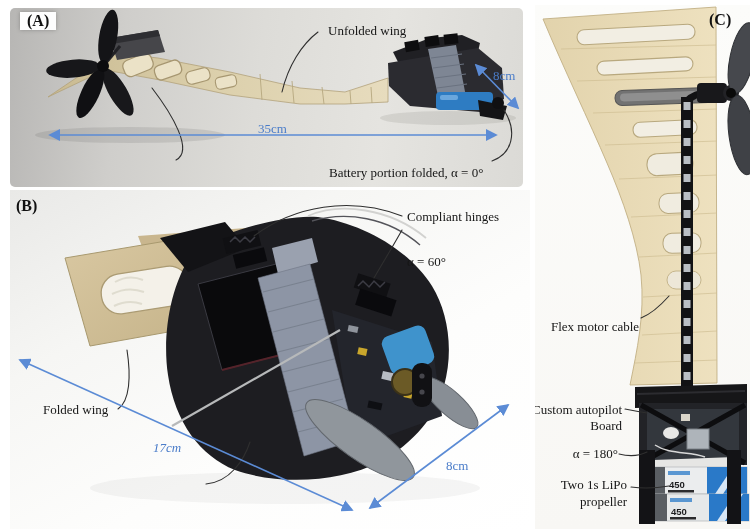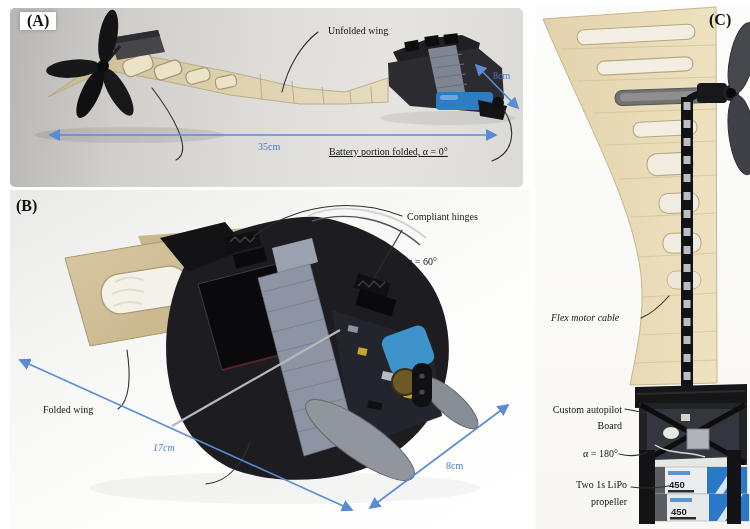--- a/index.html
+++ b/index.html
@@ -6,21 +6,21 @@
   .fig{position:relative;width:750px;height:529px;background:#ffffff;
        font-family:"Liberation Serif", serif;overflow:hidden;}
   .panel{position:absolute;overflow:hidden;}
   #pa{left:10px;top:8px;width:513px;height:179px;border-radius:5px;
       background:linear-gradient(97deg,#b7b6b4 0%,#cfcecb 22%,#dddcd8 48%,#e5e4e0 72%,#dbdad6 100%);}
   #pb{left:10px;top:190px;width:520px;height:339px;
       background:linear-gradient(150deg,#e9e9e7 0%,#f6f6f4 30%,#fdfdfc 62%,#ffffff 100%);}
   #pc{left:535px;top:5px;width:215px;height:524px;
       background:linear-gradient(180deg,#fcfcfa 0%,#f8f7f4 100%);}
   .scene{position:absolute;left:0;top:0;}
-  .label{position:absolute;font-size:10px;line-height:16px;color:#161616;white-space:nowrap;}
+  .label{position:absolute;font-size:13px;line-height:16px;color:#161616;white-space:nowrap;}
   .dim{color:#4a7cc9;}
   .tag{font-size:16px;font-weight:600;color:#111;}
   .tagbox{background:#fdfdfd;padding:1px 7px;box-shadow:0 0 4px rgba(0,0,0,.25);}
   .r{text-align:right;}
 </style>
 </head>
 <body>
 
 <div class="fig">
 
@@ -83,23 +83,23 @@
       </g>
 
       <g stroke="#5b8bd5" stroke-width="1.6" fill="none">
         <line x1="40" y1="127" x2="486" y2="127" marker-start="url(#ah-a)" marker-end="url(#ah-a)"></line>
         <line x1="466" y1="57" x2="508" y2="100" marker-start="url(#ah-a)" marker-end="url(#ah-a)"></line>
       </g>
     </svg>
 
     <div class="label tag tagbox" style="left:10px;top:4px;">(A)</div>
     <div class="label" style="left:318px;top:15px;">Unfolded wing</div>
-    <div class="label dim" style="left:248px;top:131px;">35cm</div>
+    <div class="label dim" style="left:248px;top:113px;">35cm</div>
     <div class="label dim" style="left:483px;top:60px;">8cm</div>
-    <div class="label" style="left:319px;top:136px;text-decoration:underline;">Battery portion folded, α = 0°</div>
+    <div class="label" style="left:319px;top:157px;">Battery portion folded, α = 0°</div>
   </div>
 
   <div class="panel" id="pb">
     <svg class="scene" width="520" height="339" viewBox="0 0 520 339">
       <defs>
         <marker id="ah-b" viewBox="0 0 10 10" refX="8.5" refY="5" markerWidth="7.5" markerHeight="7.5" orient="auto-start-reverse">
           <path d="M0,0 L10,5 L0,10 z" fill="#5b8bd5"></path>
         </marker>
         <linearGradient id="wood-b" x1="0" y1="0" x2="1" y2="1">
           <stop offset="0" stop-color="#d9c8a2"></stop>
@@ -259,21 +259,21 @@
 
       <g stroke="#2f2f2f" stroke-width="1.1" fill="none" stroke-linecap="round">
         <path d="M106,313 C116,309 126,300 134,291"></path>
         <path d="M90,404 C100,406 106,407 112,408"></path>
         <path d="M84,449 C96,452 104,451 112,447"></path>
         <path d="M96,482 C112,484 122,483 134,481"></path>
       </g>
     </svg>
 
     <div class="label tag" style="left:174px;top:7px;">(C)</div>
-    <div class="label" style="left:16px;top:305px;font-style:italic;">Flex motor cable</div>
+    <div class="label" style="left:16px;top:314px;">Flex motor cable</div>
     <div class="label r" style="right:128px;top:397px;">Custom autopilot</div>
     <div class="label r" style="right:128px;top:413px;">Board</div>
     <div class="label r" style="right:132px;top:441px;">α = 180°</div>
     <div class="label r" style="right:123px;top:472px;">Two 1s LiPo</div>
     <div class="label r" style="right:123px;top:489px;">propeller</div>
   </div>
 
 </div>
 
 </body></html>

